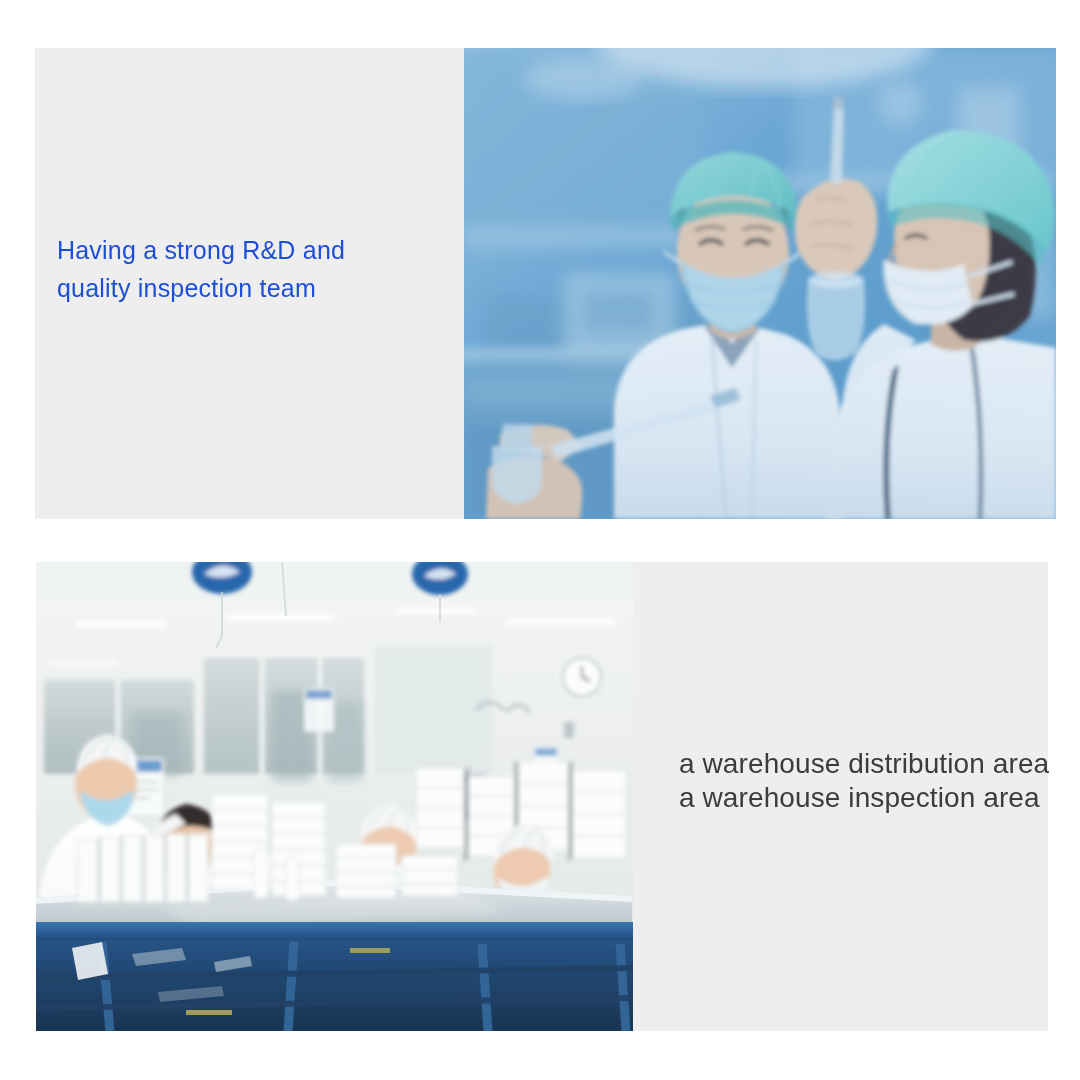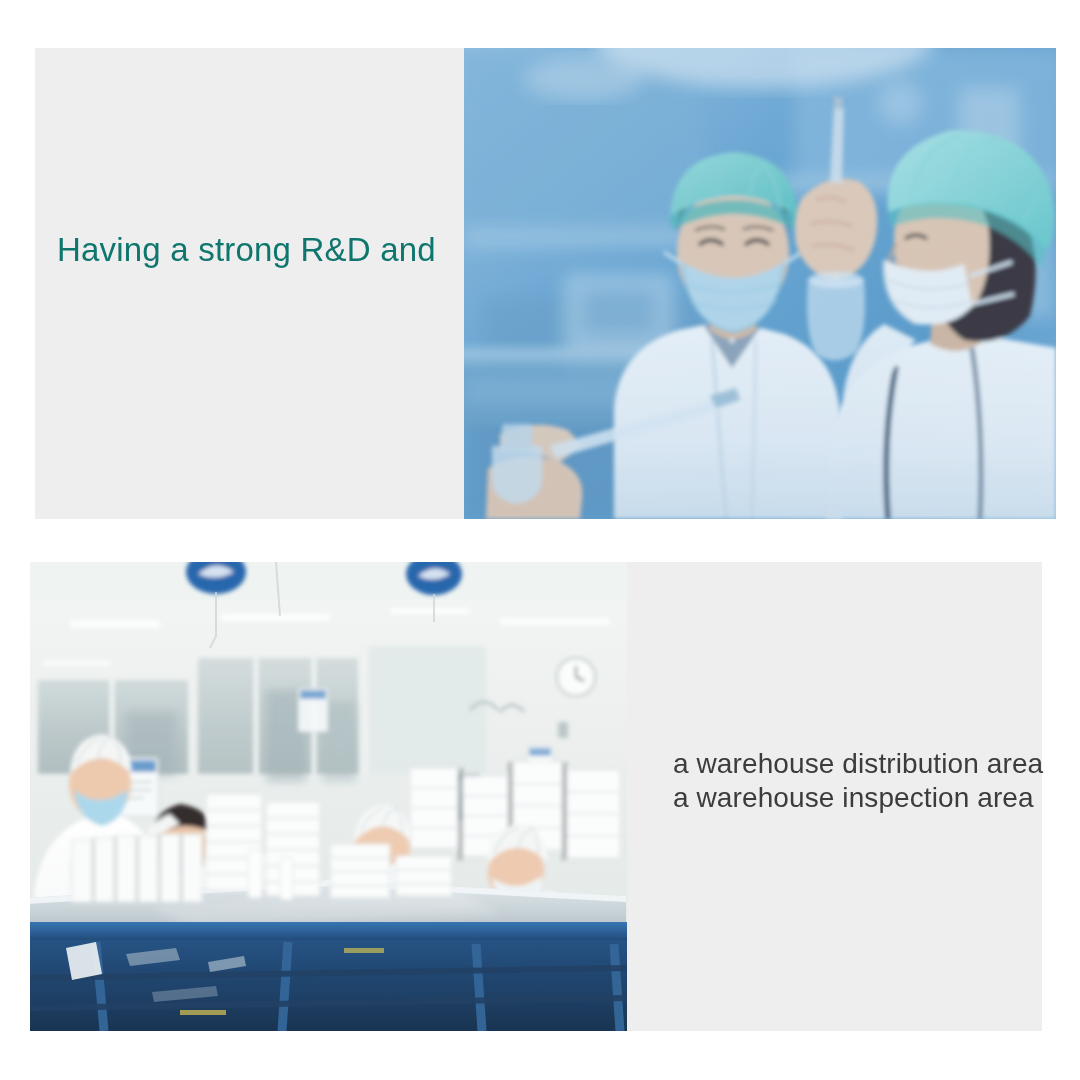--- a/index.html
+++ b/index.html
@@ -35,40 +35,40 @@
     top: 0;
     width: 429px;
     height: 471px;
     background: #eeeeee;
   }
   .caption-top {
     position: absolute;
     left: 22px;
     top: 183px;
     width: 400px;
-    color: #0f766e;
-    font-size: 33px;
+    color: #1d4ed8;
+    font-size: 25px;
     line-height: 38px;
     letter-spacing: 0.2px;
     font-weight: 400;
   }
   .photo-lab {
     position: absolute;
     left: 429px;
     top: 0;
     width: 592px;
     height: 471px;
     overflow: hidden;
     background: #7fb4da;
   }
 
   
   .section-bottom {
     position: absolute;
-    left: 30px;
+    left: 36px;
     top: 562px;
     width: 1012px;
     height: 471px;
     border-radius: 18px;
   }
   .photo-warehouse {
     position: absolute;
     left: 0;
     top: 0;
     width: 597px;
@@ -105,20 +105,21 @@
 </head>
 <body>
 
 <div class="page">
 
   <div class="section-top">
 
     <div class="panel-gray-left">
       <div class="caption-top">
         <span class="cap-line">Having a strong R&amp;D and</span>
+        <span class="cap-line">quality inspection team</span>
       </div>
     </div>
 
     <div class="photo-lab">
       <svg class="photo-svg" viewBox="0 0 592 471" preserveAspectRatio="xMidYMid slice">
         <defs>
           <linearGradient id="labBg" x1="0" y1="0" x2="1" y2="1">
             <stop offset="0%" stop-color="#9cc6e4"></stop>
             <stop offset="35%" stop-color="#6ea9d4"></stop>
             <stop offset="70%" stop-color="#5b9ccb"></stop>

